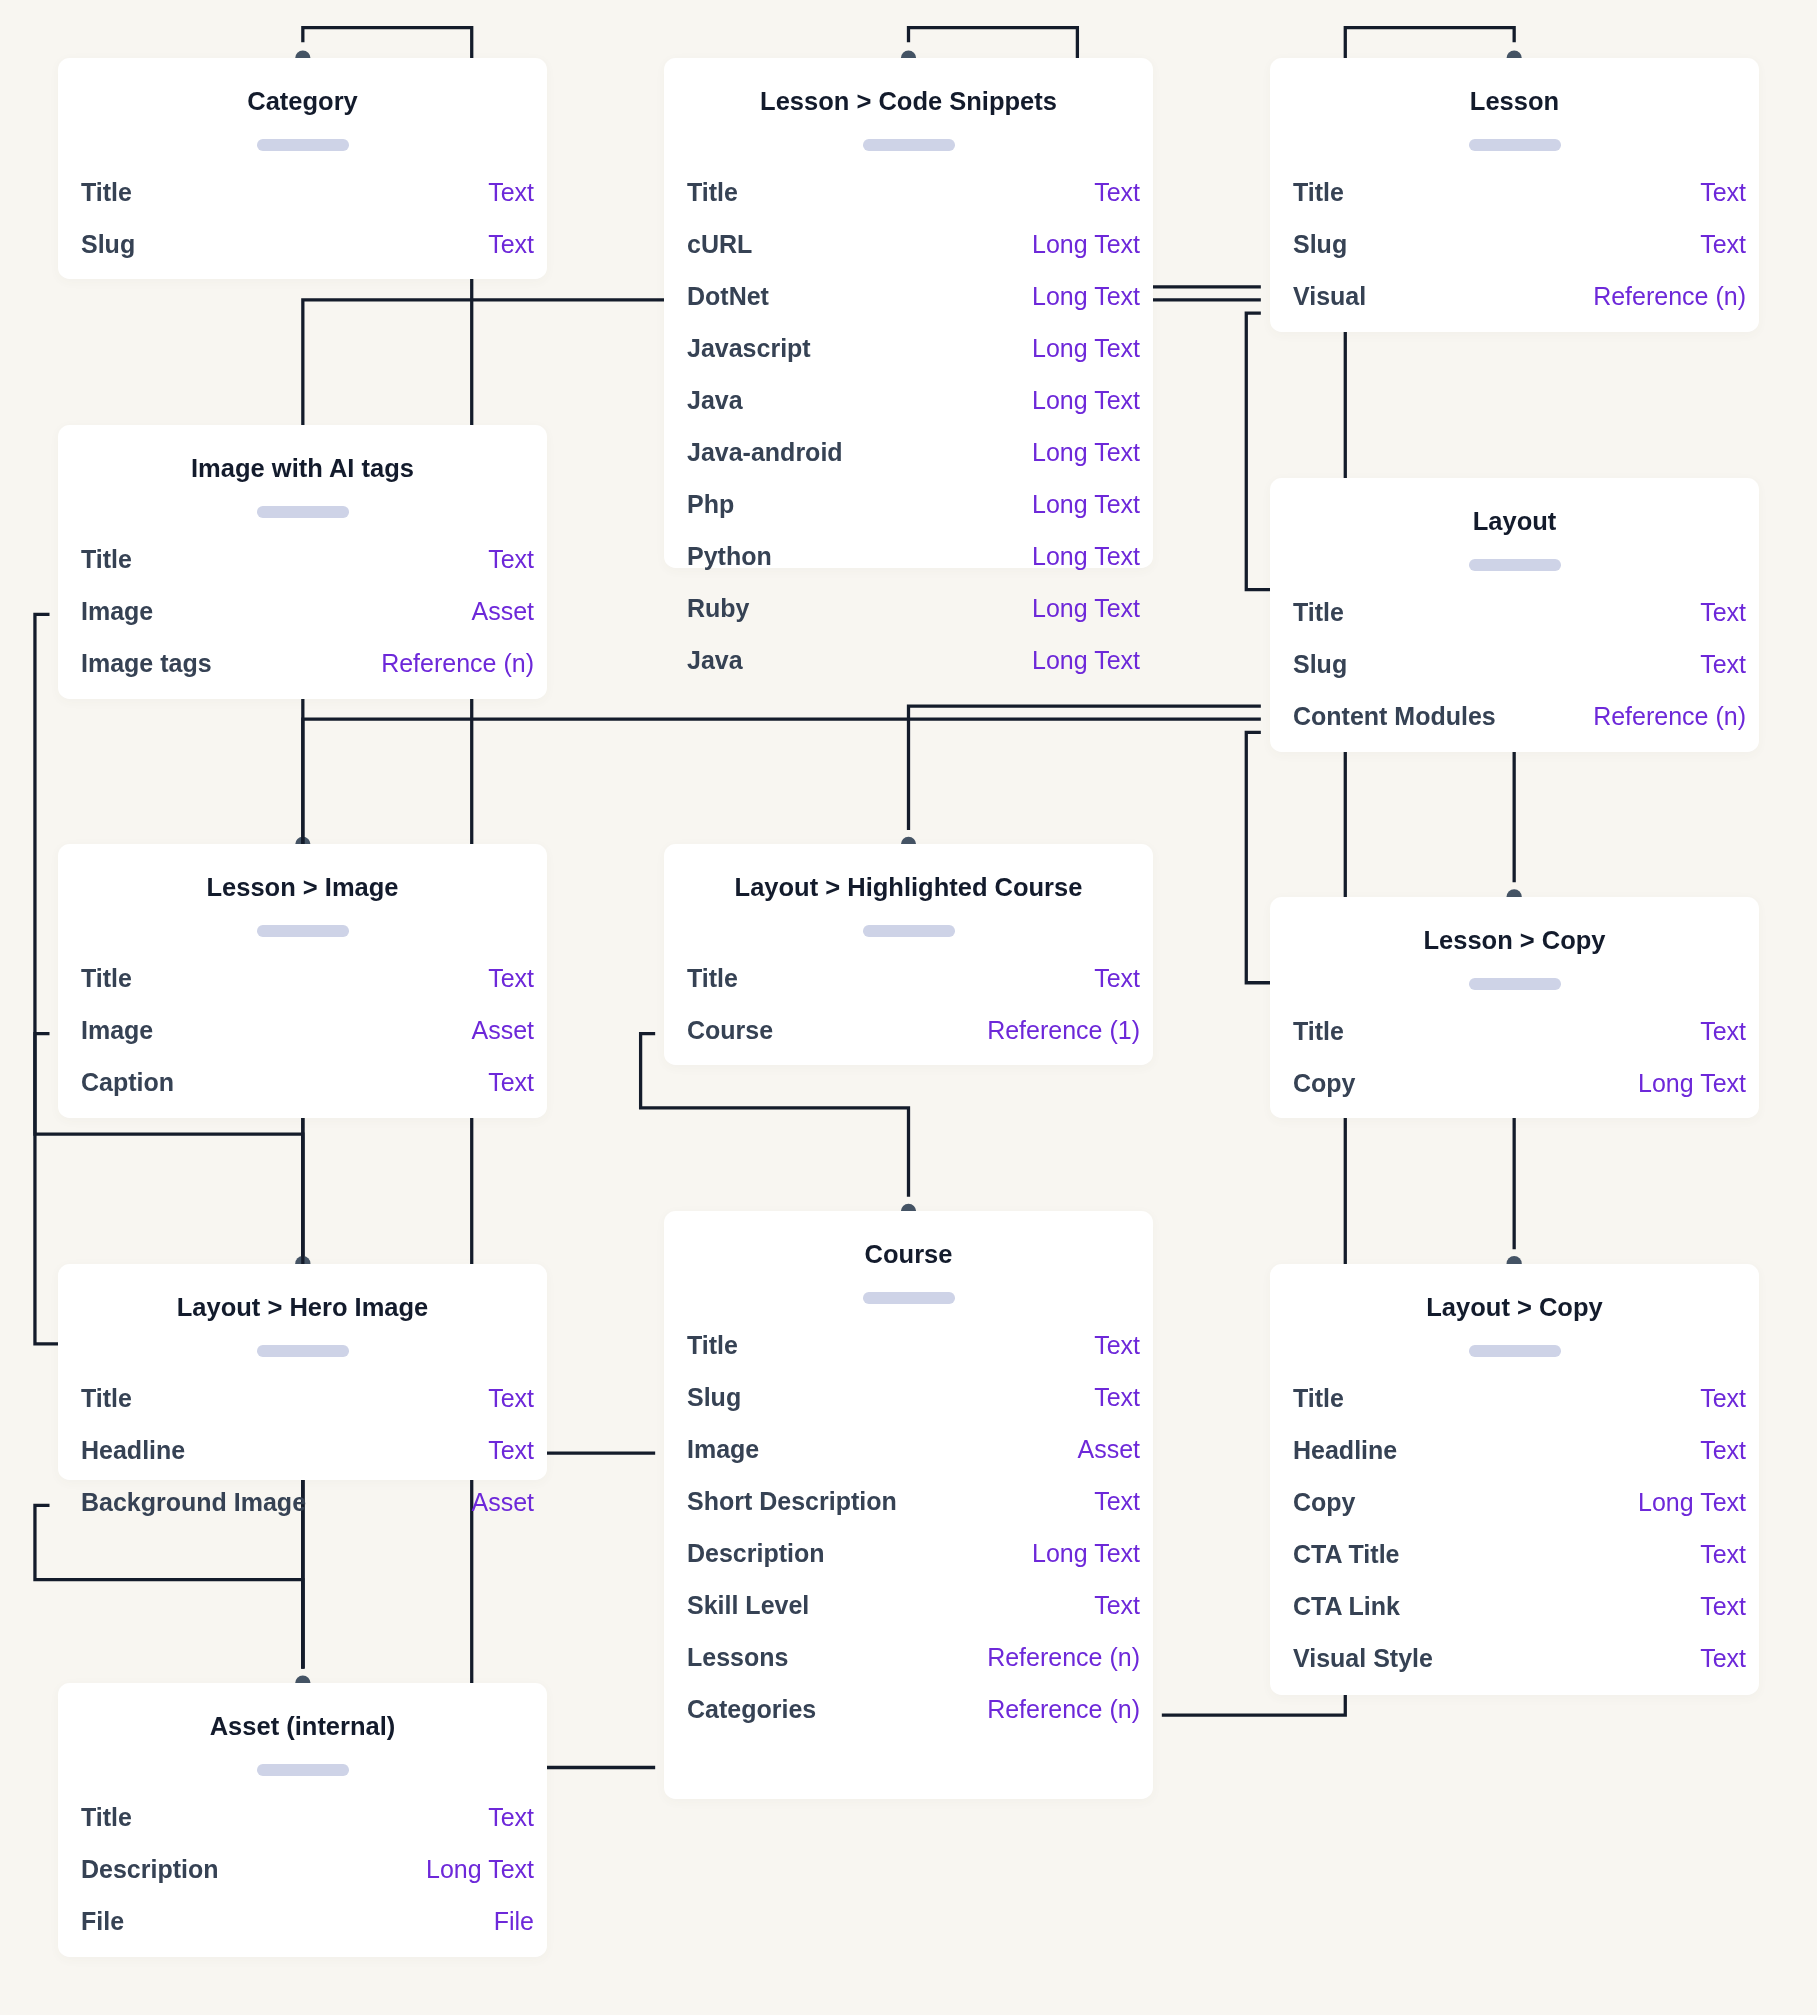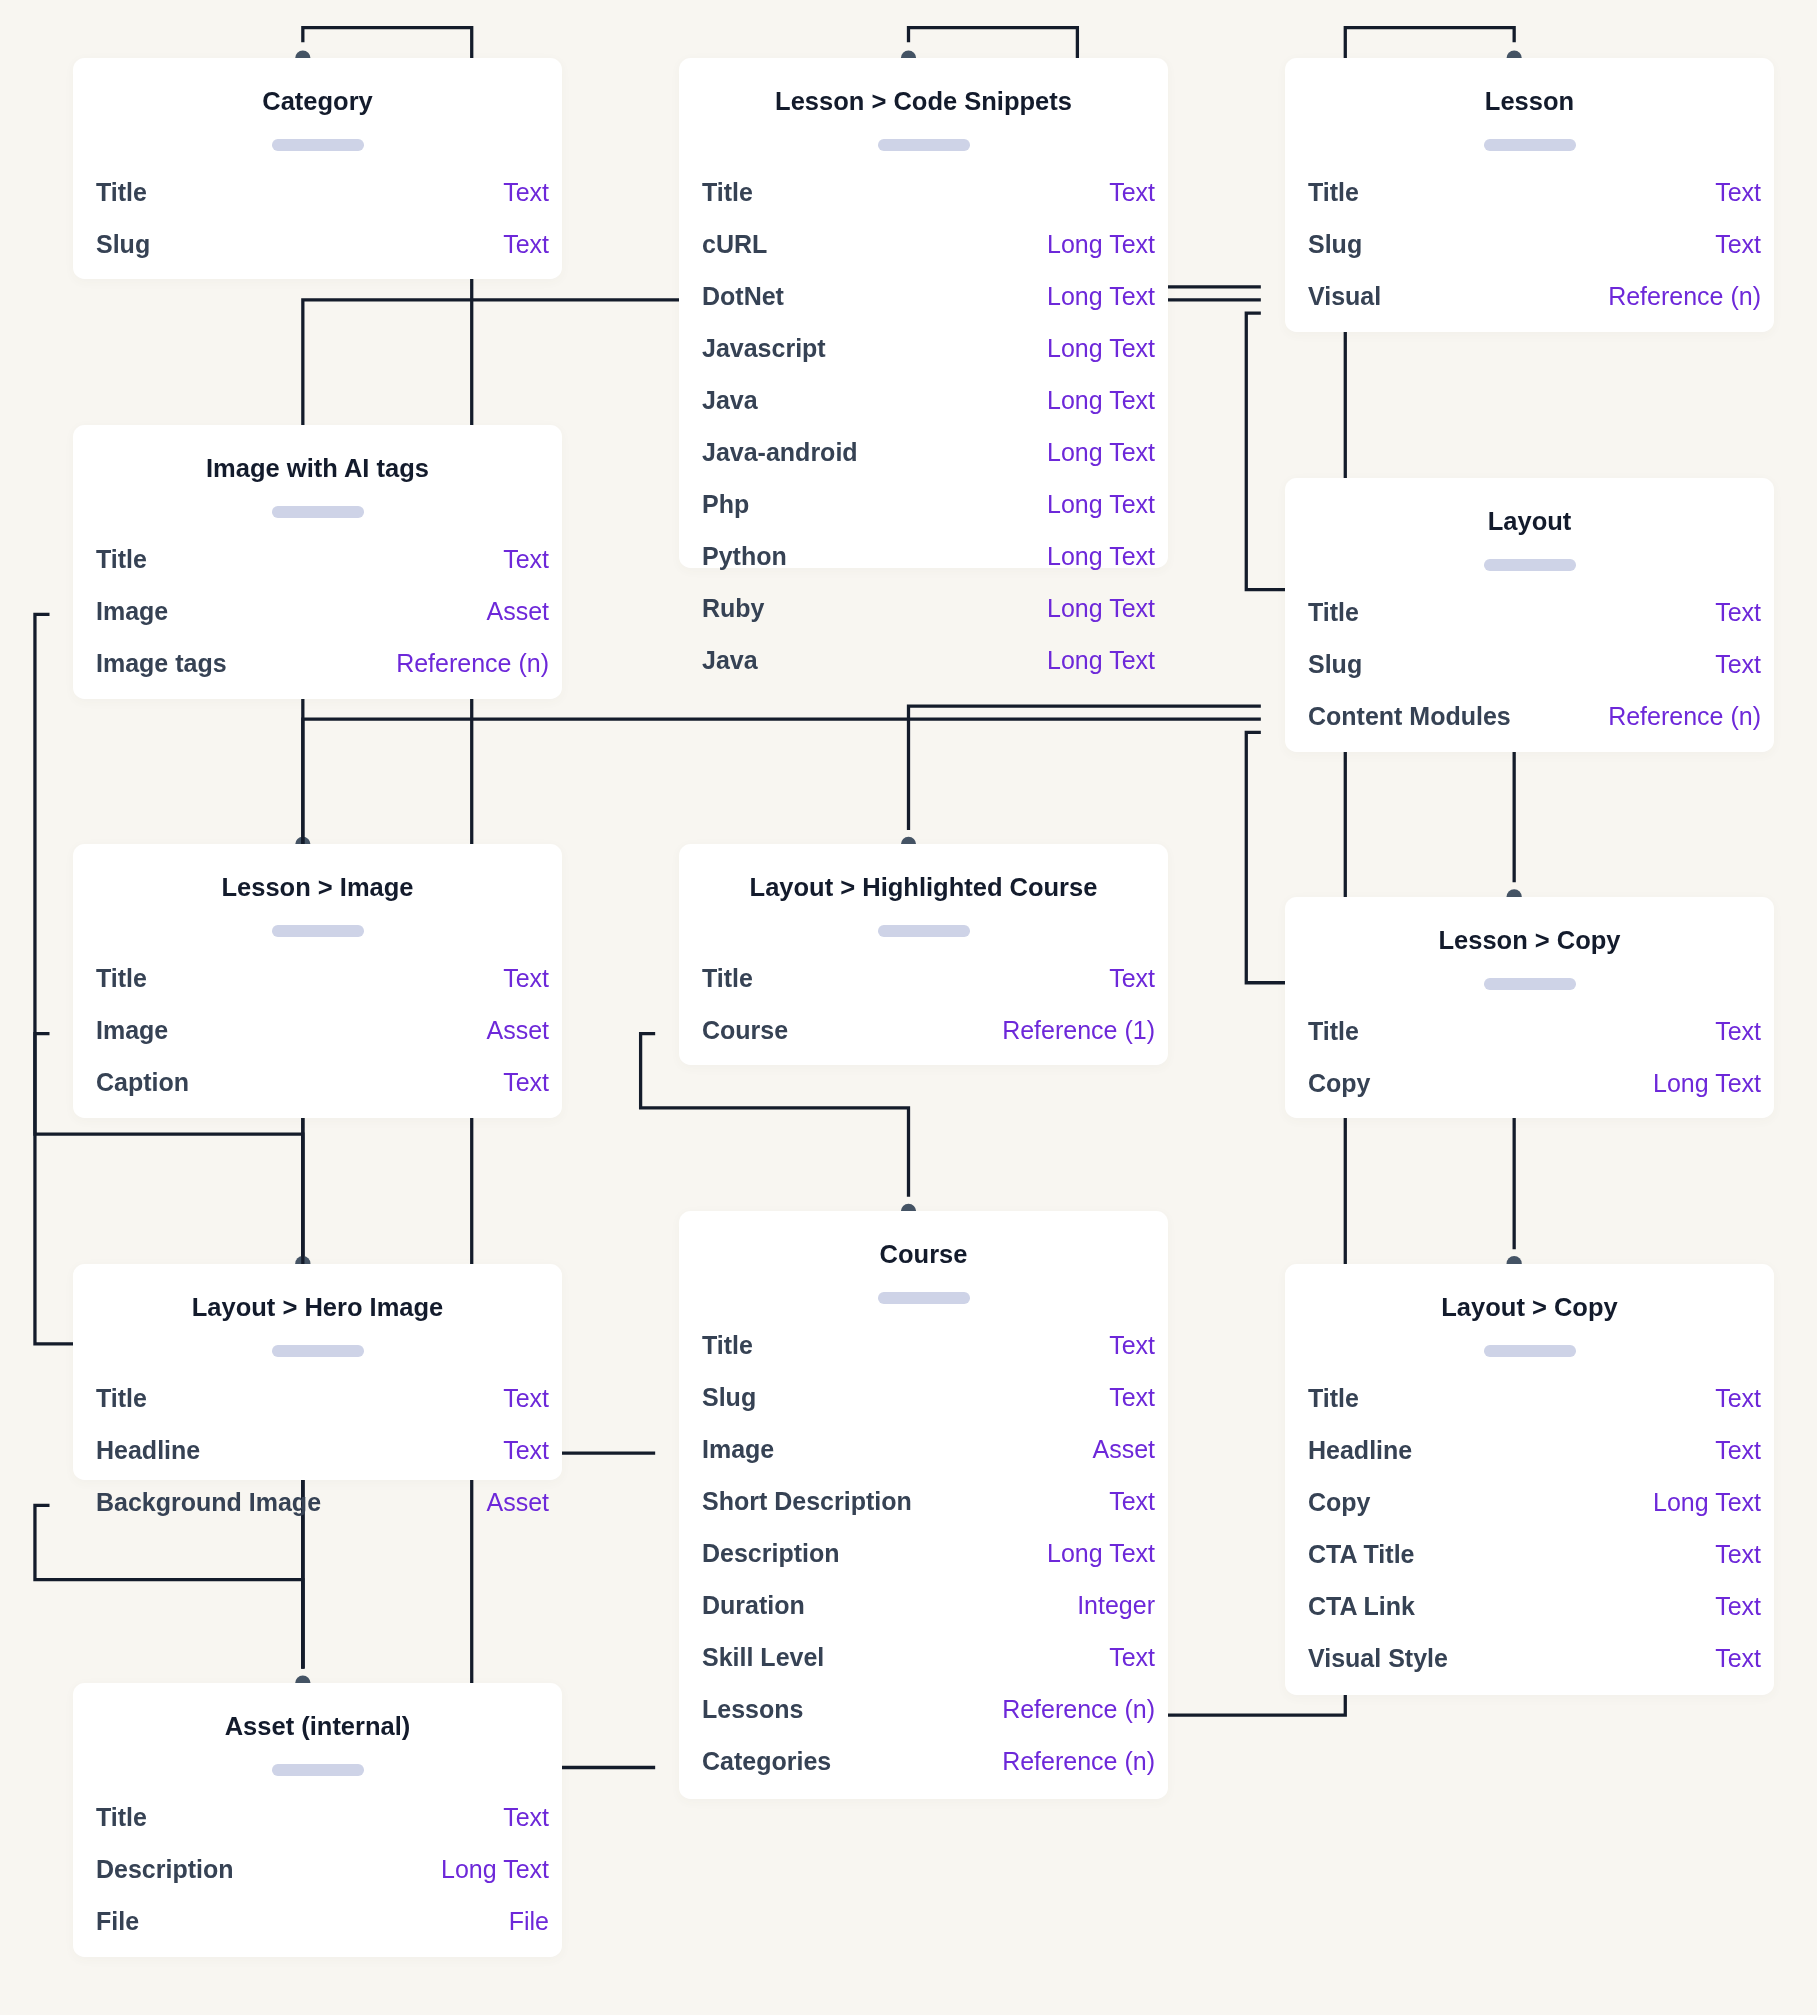--- a/index.html
+++ b/index.html
@@ -18,21 +18,20 @@
   .endpoint{fill:#455465;}
   #card-layer{position:absolute;left:0;top:0;width:1817px;height:2015px;z-index:2;}
   .card{
     position:absolute;
     width:489px;
     background:#fff;
     border-radius:11.6px;
     box-shadow:0 2.9px 10.2px rgba(92,82,58,.035);
     box-sizing:border-box;
     padding:0 12px;
-    margin-left:15px;
   }
   .card-title{
     position:absolute;left:23px;right:23px;top:29px;
     text-align:center;
     font-weight:700;
     font-size:25.5px;
     line-height:29px;
     color:#131b2c;
     filter:opacity(1);
   }
@@ -245,24 +244,20 @@
         </div>
         <div class="row">
           <span class="k">Short Description</span>
           <span class="v">Text</span>
         </div>
         <div class="row">
           <span class="k">Description</span>
           <span class="v">Long Text</span>
         </div>
         <div class="row">
-          <span class="k">Duration</span>
-          <span class="v">Integer</span>
-        </div>
-        <div class="row">
           <span class="k">Skill Level</span>
           <span class="v">Text</span>
         </div>
         <div class="row">
           <span class="k">Lessons</span>
           <span class="v">Reference (n)</span>
         </div>
         <div class="row">
           <span class="k">Categories</span>
           <span class="v">Reference (n)</span>

